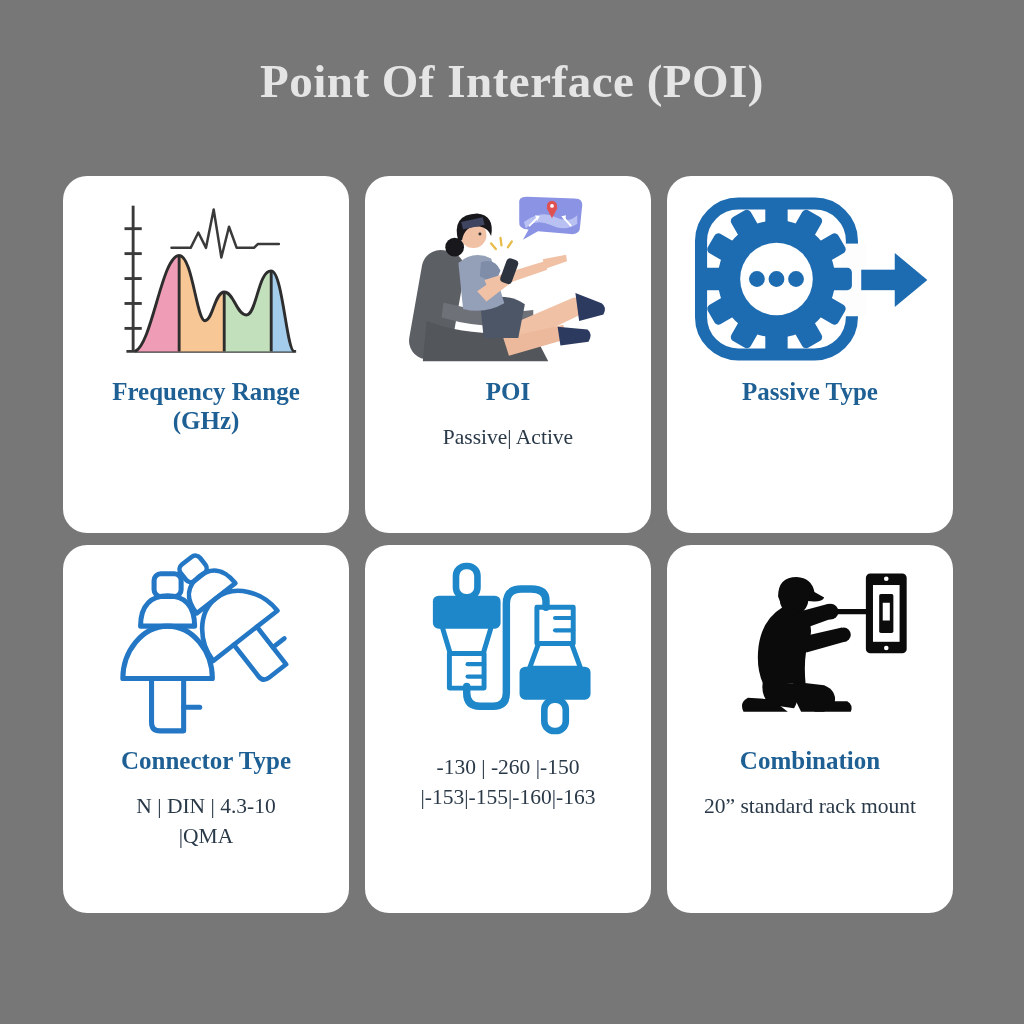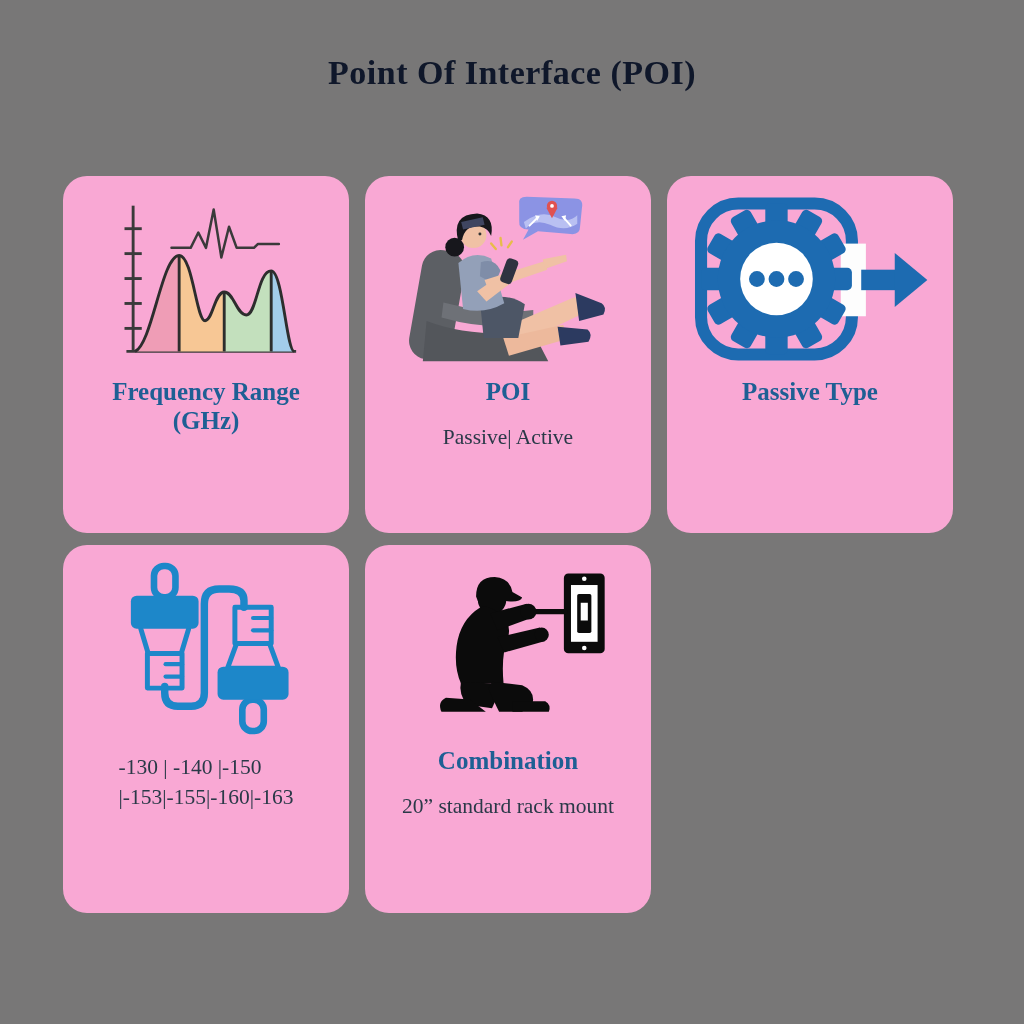--- a/index.html
+++ b/index.html
@@ -6,53 +6,54 @@
   body{font-family:"Liberation Serif","DejaVu Serif",serif;}
   .canvas{
     position:relative;
     width:1024px;height:1024px;
     background:#787777;
     overflow:hidden;
   }
   .main-title{
     position:absolute;top:54px;left:0;width:100%;
     text-align:center;
-    font-weight:bold;font-size:34px;letter-spacing:.5px;
-    color:#0f172a;
+    font-weight:bold;font-size:47px;letter-spacing:.5px;
+    color:#e5e5e5;
     margin:0;
   }
   .cards{
     position:absolute;left:63px;top:176px;
     display:grid;
     grid-template-columns:repeat(3,286px);
     grid-template-rows:357px 368px;
     column-gap:16px;row-gap:12px;
   }
   .card{
-    background:#f9a8d4;
+    background:#ffffff;
     border-radius:24px;
     display:flex;flex-direction:column;align-items:center;
     box-sizing:border-box;
     padding:14px 14px 16px 14px;
   }
   .icon-wrap{
     height:178px;width:100%;
     display:flex;align-items:center;justify-content:center;
     flex:0 0 auto;
   }
   .card-title{
     margin:10px 0 0 0;
     font-size:25px;font-weight:bold;
     color:#1e5f94;
     text-align:center;line-height:1.15;
   }
   .card-desc{
     margin:15px 0 0 0;
     font-size:21.5px;
     color:#2a3948;
+    text-align:center;
     line-height:1.4;
     white-space:pre-line;
   }
 </style>
 </head>
 <body>
 
 <div class="canvas">
 
   <h1 class="main-title">Point Of Interface (POI)</h1>
@@ -186,20 +187,40 @@
             <circle cx="0" cy="0" r="8.5"></circle>
             <circle cx="21" cy="0" r="8.5"></circle>
           </g>
           <rect x="186" y="80" width="38" height="22" fill="#1d6bb1"></rect>
           <polygon points="222,62 222,120 257,91" fill="#1d6bb1"></polygon>
         </svg>
       </div>
       <h2 class="card-title">Passive Type</h2>
     </div>
 
+    <div class="card">
+      <div class="icon-wrap">
+        <svg width="192" height="192" viewBox="0 0 200 200">
+          <defs>
+            <g id="conn" fill="none" stroke="#2377c5" stroke-width="6" stroke-linecap="round" stroke-linejoin="round">
+              <rect x="-16" y="-122" width="32" height="27" rx="8"></rect>
+              <path d="M-32,-60 C-32,-86 -18,-96 0,-96 C18,-96 32,-86 32,-60 Z"></path>
+              <path d="M-53,2 C-53,-30 -30,-60 0,-60 C30,-60 53,-30 53,2 Z"></path>
+              <path d="M-19,2 L-19,54 Q-19,64 -9,64 L19,64 L19,2"></path>
+              <line x1="19" y1="36" x2="38" y2="36"></line>
+            </g>
+          </defs>
+          <use href="#conn" transform="translate(60,130) scale(0.88)"></use>
+          <use href="#conn" transform="translate(140,86) rotate(-38) scale(0.8)"></use>
+        </svg>
+      </div>
+      <h2 class="card-title">Connector Type</h2>
+      <p class="card-desc">N  |  DIN  |  4.3-10
+|QMA</p>
+    </div>
 
     <div class="card">
       <div class="icon-wrap">
         <svg width="190" height="175" viewBox="0 0 230 212">
           <g stroke="#1d87c9" fill="none" stroke-linecap="round" stroke-linejoin="round">
 
             <path d="M65,152 L65,160 Q65,176 81,176 L97,176 Q113,176 113,160 L113,52 Q113,34 131,34 L143,34 Q161,34 161,48 L161,56" stroke-width="9"></path>
 
             <rect x="52" y="6" width="26" height="38" rx="12" stroke-width="8"></rect>
             <path d="M36,82 L45,112 L85,112 L94,82" stroke-width="6"></path>
@@ -210,21 +231,21 @@
             <rect x="150" y="56" width="44" height="44" stroke-width="6"></rect>
             <line x1="172" y1="69" x2="194" y2="69" stroke-width="5"></line>
             <line x1="172" y1="84" x2="194" y2="84" stroke-width="5"></line>
             <path d="M152,100 L141,130 L203,130 L192,100" stroke-width="6"></path>
             <rect x="159" y="168" width="26" height="38" rx="12" stroke-width="8"></rect>
           </g>
           <rect x="24" y="42" width="82" height="40" rx="7" fill="#1d87c9"></rect>
           <rect x="129" y="128" width="86" height="40" rx="7" fill="#1d87c9"></rect>
         </svg>
       </div>
-      <p class="card-desc">-130  |  -140  |-150
+      <p class="card-desc">-130  |  -260  |-150
 |-153|-155|-160|-163</p>
     </div>
 
     <div class="card">
       <div class="icon-wrap">
         <svg width="204" height="178" viewBox="0 0 230 200">
           <g fill="#0b0b0b">
 
             <rect x="178" y="16" width="46" height="90" rx="5"></rect>
 

